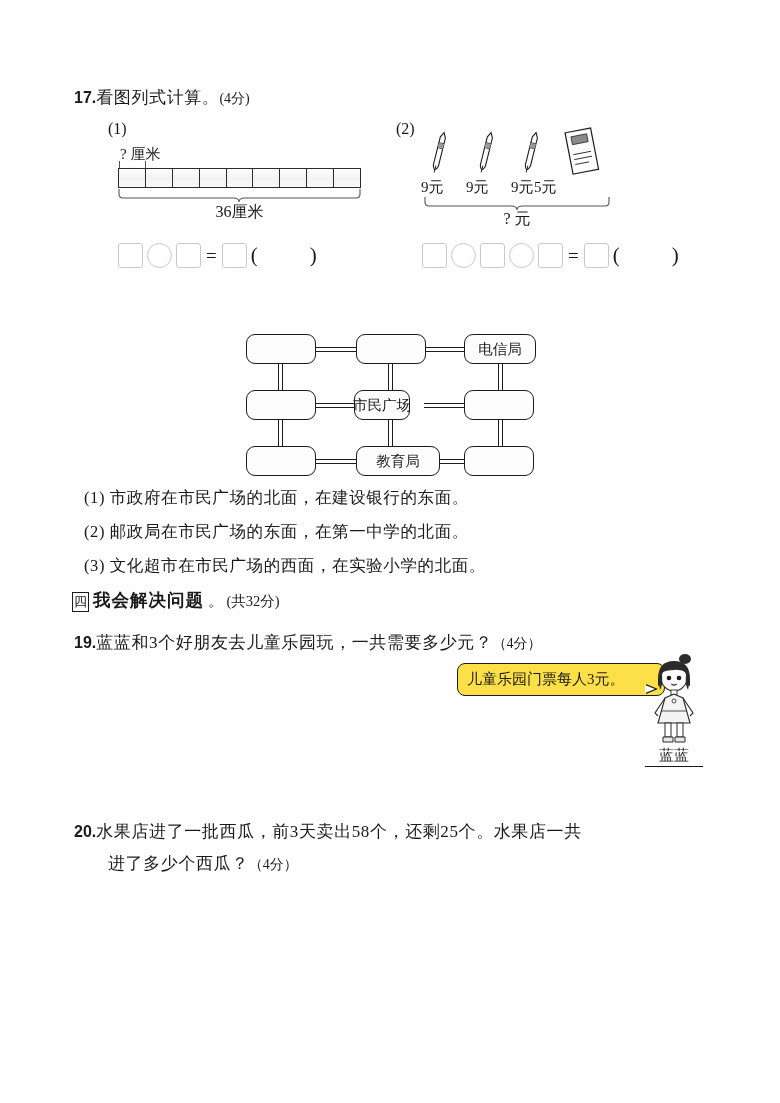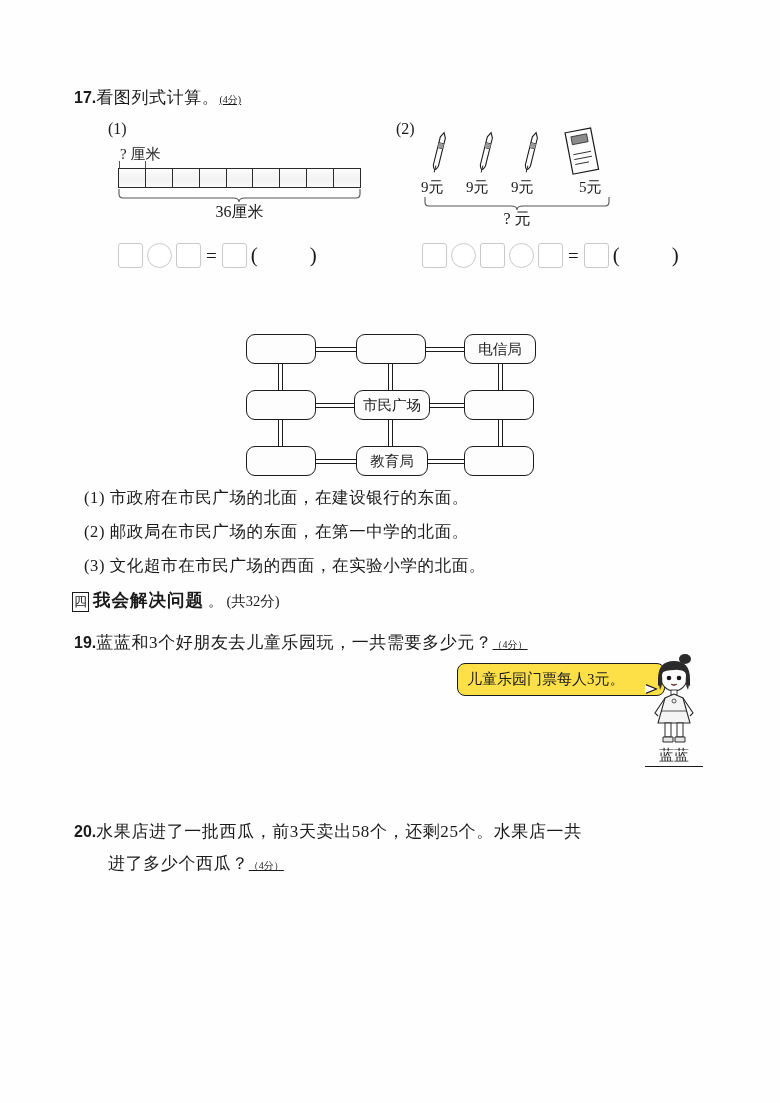--- a/index.html
+++ b/index.html
@@ -26,22 +26,21 @@
     font-weight: bold;
     font-family: "Liberation Sans", sans-serif;
     font-size: 16px;
     letter-spacing: 0;
   }
   .qtext {
     font-size: 17px;
     letter-spacing: 0.6px;
   }
   .small-paren {
-    font-size: 10px;
-    text-decoration: underline;
+    font-size: 14px;
   }
 
   
   #q17-header {
     position: absolute;
     left: 74px;
     top: 86px;
     white-space: nowrap;
   }
   #q17-sub1 {
@@ -398,21 +397,21 @@
     <g transform="rotate(-11 20 25)">
       <rect x="7" y="3" width="26" height="42" fill="#fdfdfd" stroke="#1c1c1c" stroke-width="1.2"></rect>
       <rect x="12" y="8" width="16" height="8" fill="#8a8a8a" stroke="#1c1c1c" stroke-width="0.7"></rect>
       <path d="M11,26 L29,26 M11,31 L29,31 M11,36 L25,36" stroke="#2b2b2b" stroke-width="0.9"></path>
     </g>
   </svg>
 
   <div class="price-label" style="left:421px; top:178px;">9元</div>
   <div class="price-label" style="left:466px; top:178px;">9元</div>
   <div class="price-label" style="left:511px; top:178px;">9元</div>
-  <div class="price-label" style="left:579px; top:178px;">5元</div>
+  <div class="price-label" style="left:534px; top:178px;">5元</div>
 
   <svg id="q17b-brace" viewBox="0 0 186 13" preserveAspectRatio="none">
     <path d="M1,0 L1,5 Q1,9 5,9 L87,9 Q93,9 93,13 Q93,9 99,9 L181,9 Q185,9 185,5 L185,0" fill="none" stroke="#555" stroke-width="1.1"></path>
   </svg>
   <div id="q17b-total-label">? 元</div>
 
   <div class="slot-row" style="left:118px; top:243px;">
     <div class="sq"></div>
     <div class="ci"></div>
     <div class="sq"></div>
@@ -451,25 +450,25 @@
     <div class="road-v" style="left:142px; top:28px;  height:28px;"></div>
     <div class="road-v" style="left:142px; top:84px;  height:28px;"></div>
     <div class="road-v" style="left:252px; top:28px;  height:28px;"></div>
     <div class="road-v" style="left:252px; top:84px;  height:28px;"></div>
 
     <div class="mapbox" style="left:0px;   top:0px;"></div>
     <div class="mapbox" style="left:110px; top:0px;"></div>
     <div class="mapbox" style="left:218px; top:0px; width:72px;">电信局</div>
 
     <div class="mapbox" style="left:0px;   top:56px;"></div>
-    <div class="mapbox" style="left:108px; top:56px; width:76px;">市民广场</div>
+    <div class="mapbox" style="left:108px; top:56px; width:56px;">市民广场</div>
     <div class="mapbox" style="left:218px; top:56px;"></div>
 
     <div class="mapbox" style="left:0px;   top:112px;"></div>
-    <div class="mapbox" style="left:110px; top:112px; width:72px;">教育局</div>
+    <div class="mapbox" style="left:110px; top:112px; width:84px;">教育局</div>
     <div class="mapbox" style="left:218px; top:112px;"></div>
   </div>
 
   <div class="blank-line" style="top:487px;">(1) 市政府在市民广场的北面，在建设银行的东面。</div>
   <div class="blank-line" style="top:521px;">(2) 邮政局在市民广场的东面，在第一中学的北面。</div>
   <div class="blank-line" style="top:555px;">(3) 文化超市在市民广场的西面，在实验小学的北面。</div>
 
   <div id="sec4">
     <span id="sec4-marker">四</span>
     <span id="sec4-title">我会解决问题</span>

